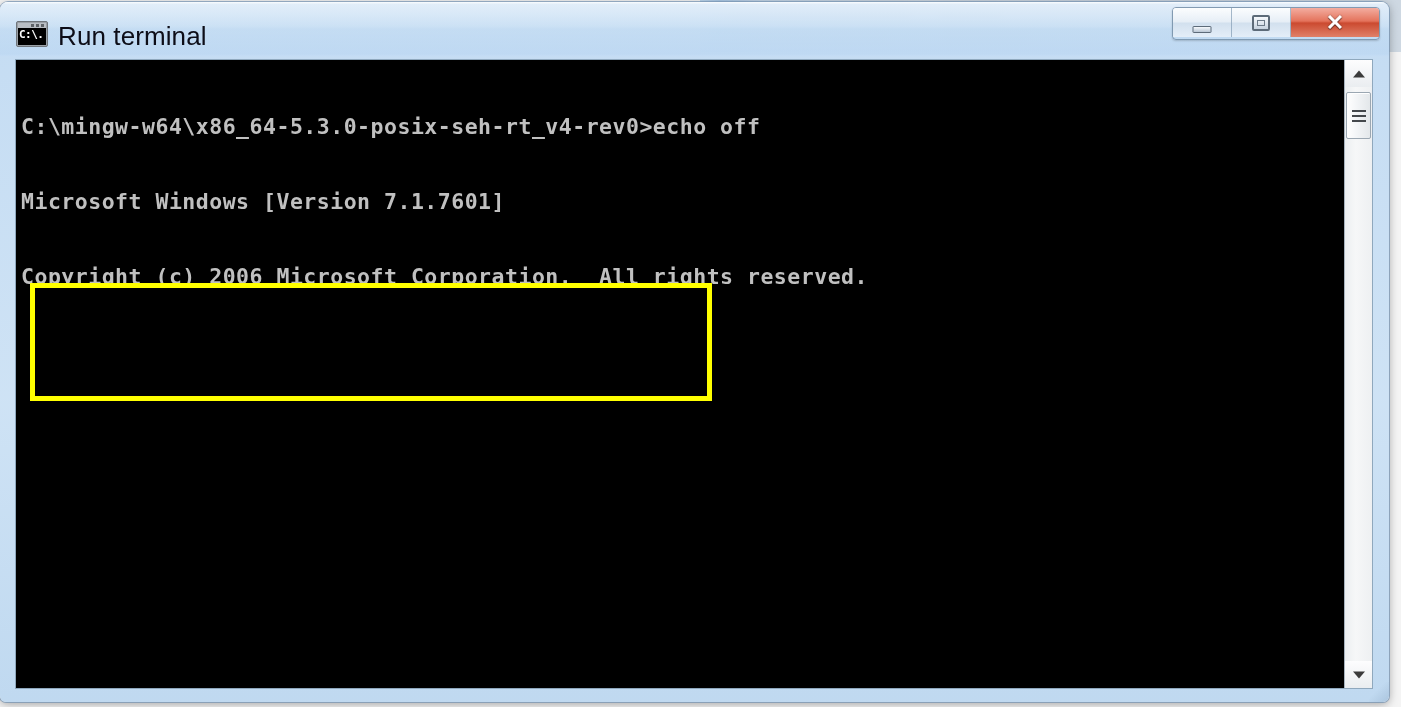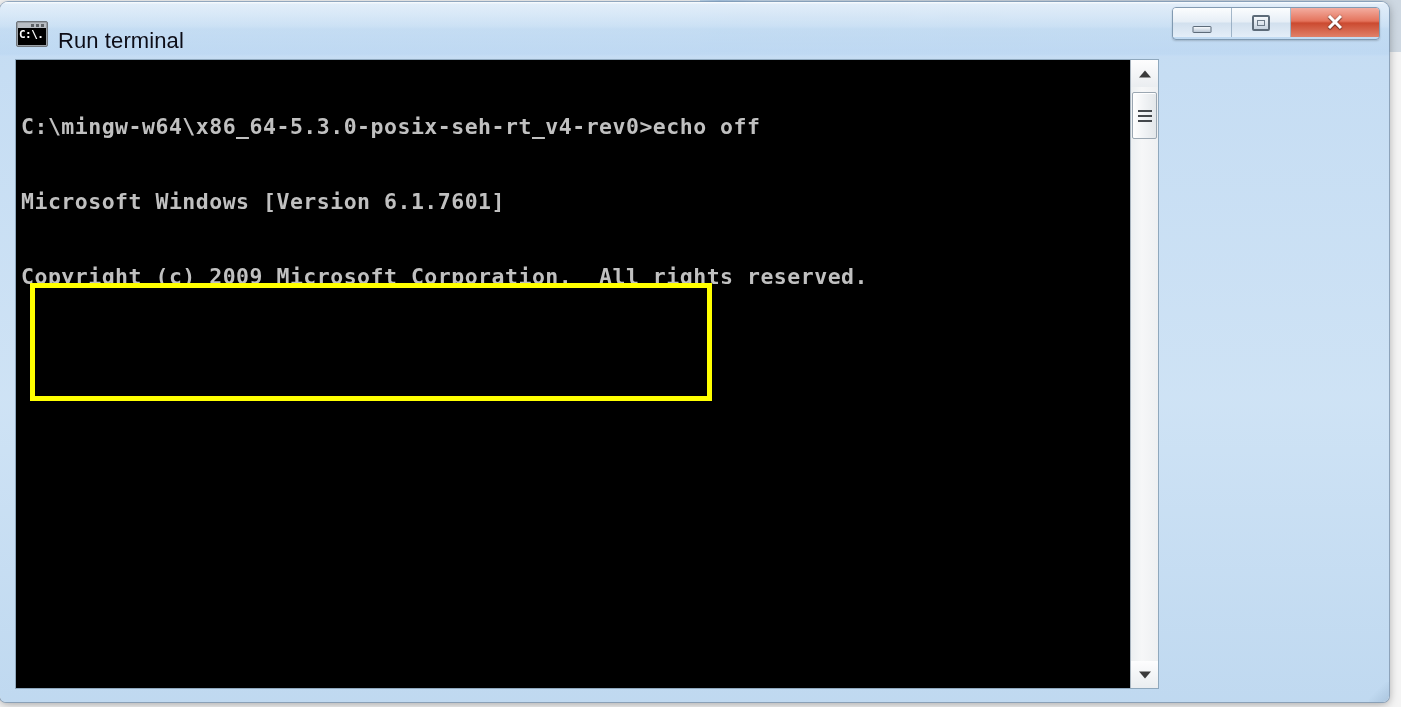--- a/index.html
+++ b/index.html
@@ -122,22 +122,22 @@
     line-height: 14px;
     font-weight: bold;
     letter-spacing: -0.5px;
     padding-left: 1px;
     box-sizing: border-box;
   }
 
   #window-title {
     position: absolute;
     left: 58px;
-    top: 26px;
-    font-size: 22px;
+    top: 19px;
+    font-size: 26px;
     color: #0d0d17;
     letter-spacing: 0.1px;
     white-space: nowrap;
   }
 
   
   .caption-buttons {
     position: absolute;
     top: 5px;
     right: 9px;
@@ -198,26 +198,25 @@
     color: #ffffff;
     text-shadow: 0 1px 1px rgba(0,0,0,0.55), 0 0 2px rgba(0,0,0,0.4);
     line-height: 1;
   }
 
   
   #client {
     position: absolute;
     left: 16px;
     top: 58px;
-    width: 1134px;
+    width: 1356px;
     height: 628px;
     background: #000;
     box-shadow: 0 0 0 1px #8fa8bd, inset 0 0 0 1px #000;
     overflow: hidden;
-    padding-left: 8px;
   }
 
   #console-text {
     position: absolute;
     left: 5px;
     top: 4px;
     right: 30px;
     color: #c0c0c0;
     font-family: "DejaVu Sans Mono", "Liberation Mono", monospace;
     font-size: 21.5px;
@@ -345,22 +344,22 @@
         <div class="cap-btn close">
           <div class="glyph-close">✕</div>
         </div>
       </div>
     </div>
 
     <div id="client">
 
       <div id="console-text">
         <div class="cline">C:\mingw-w64\x86_64-5.3.0-posix-seh-rt_v4-rev0&gt;echo off</div>
-        <div class="cline">Microsoft Windows [Version 6.1.7601]</div>
-        <div class="cline">Copyright (c) 2009 Microsoft Corporation.  All rights reserved.</div>
+        <div class="cline">Microsoft Windows [Version 7.1.7601]</div>
+        <div class="cline">Copyright (c) 2006 Microsoft Corporation.  All rights reserved.</div>
         <div class="cline"></div>
         <div class="cline"></div>
         <div class="cline"></div>
         
       </div>
 
       <div id="annotation-box"></div>
 
       <div id="scrollbar">
         <div class="sb-btn up">

